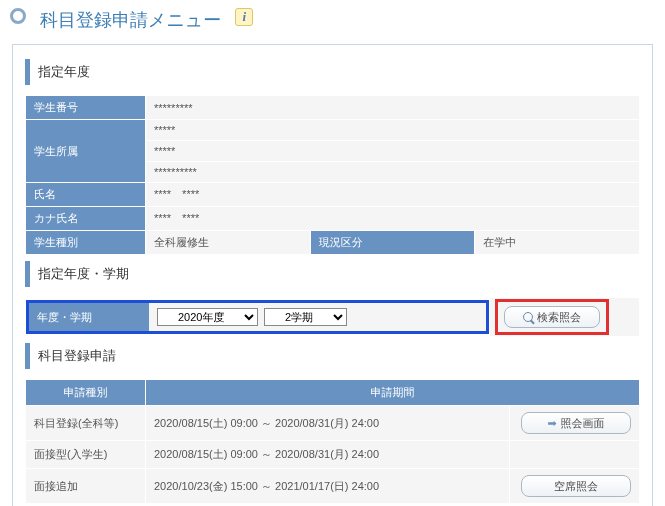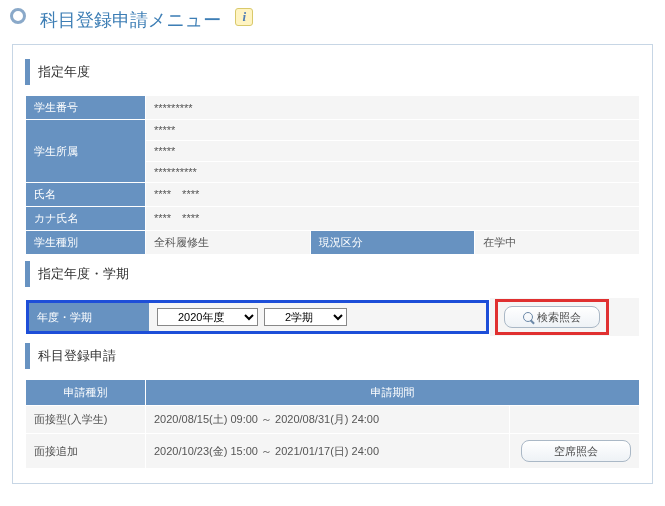--- a/index.html
+++ b/index.html
@@ -260,20 +260,30 @@
       <col class="col-action">
     </colgroup>
     <thead>
       <tr>
         <th>申請種別</th>
         <th colspan="2">申請期間</th>
       </tr>
     </thead>
     <tbody>
       <tr>
+        <td>科目登録(全科等)</td>
+        <td>2020/08/15(土) 09:00 ～ 2020/08/31(月) 24:00</td>
+        <td class="action-cell">
+          <button class="btn btn-wide">
+            <span class="arrow">➡</span>
+            <span>照会画面</span>
+          </button>
+        </td>
+      </tr>
+      <tr>
         <td>面接型(入学生)</td>
         <td>2020/08/15(土) 09:00 ～ 2020/08/31(月) 24:00</td>
         <td class="action-cell"></td>
       </tr>
       <tr>
         <td>面接追加</td>
         <td>2020/10/23(金) 15:00 ～ 2021/01/17(日) 24:00</td>
         <td class="action-cell">
           <button class="btn btn-wide">
 

